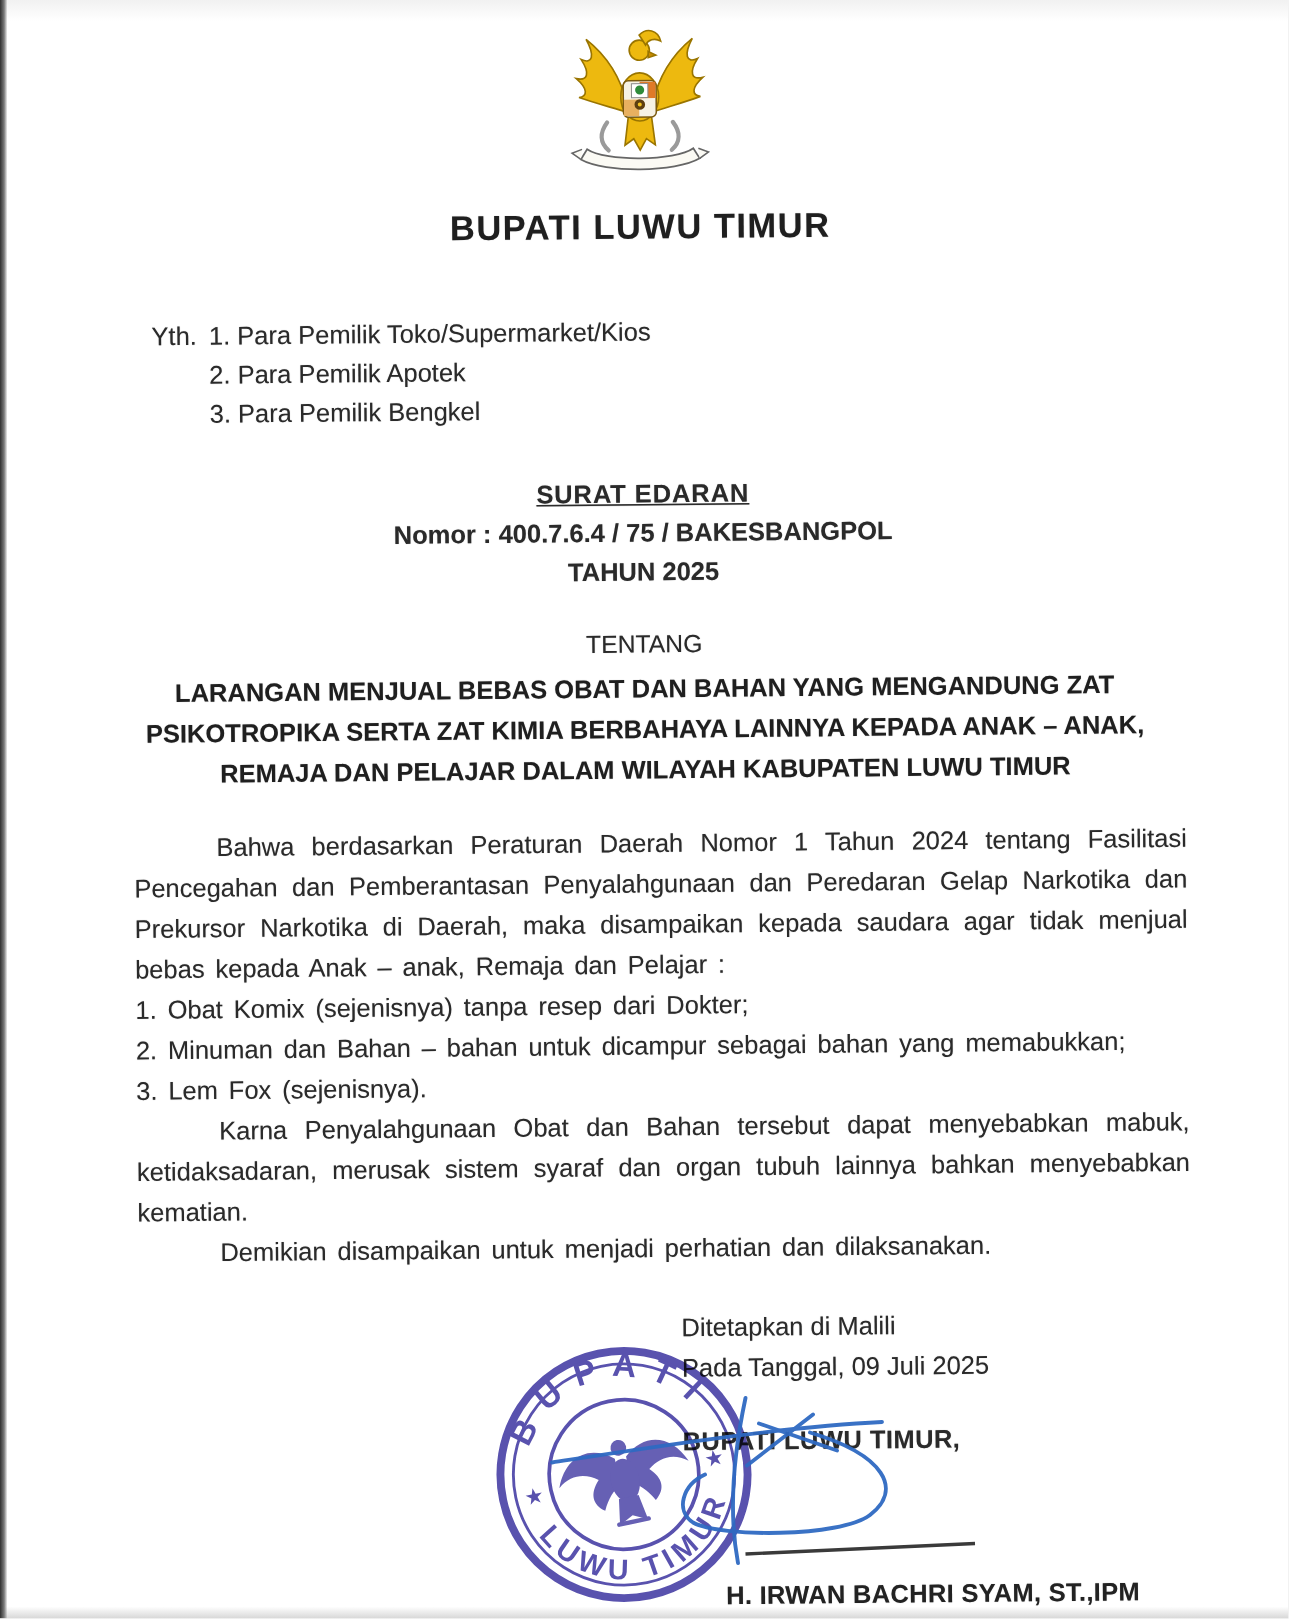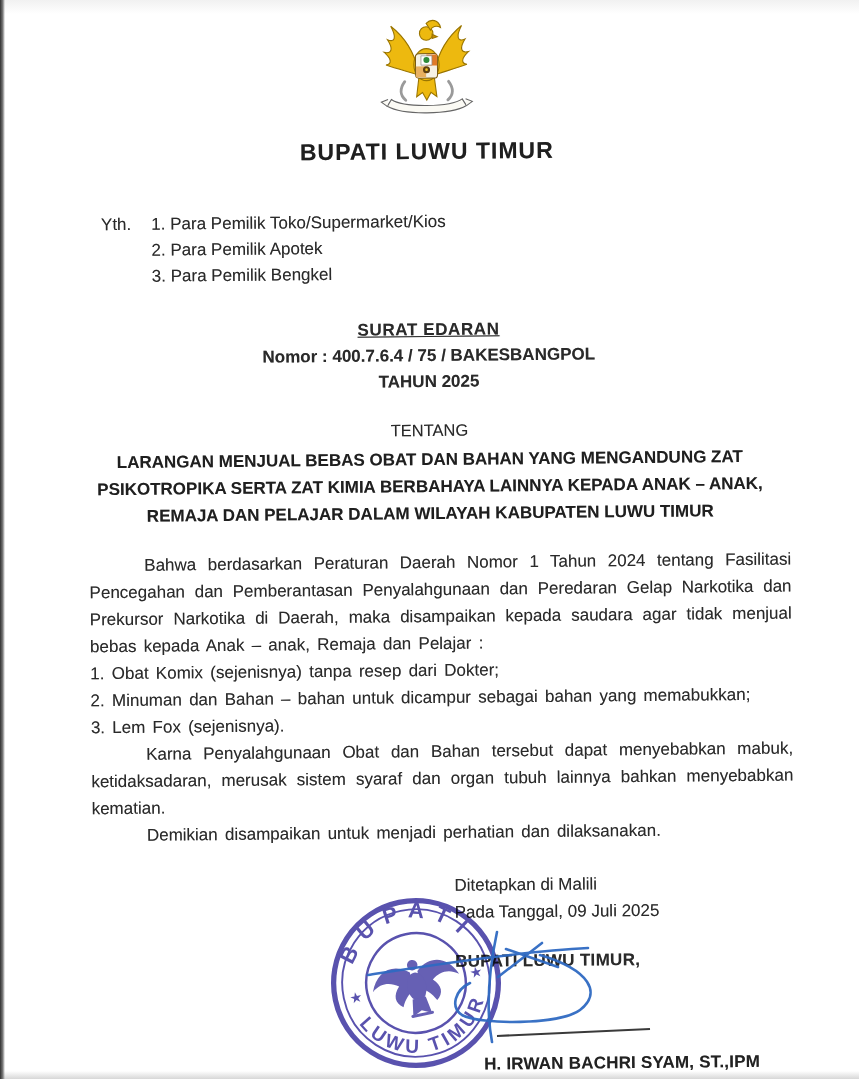--- a/index.html
+++ b/index.html
@@ -18,21 +18,21 @@
 
   .doc{position:absolute;left:0;top:0;width:859px;padding-top:12px;
     transform:rotate(-0.55deg);transform-origin:50% 40%;
     text-shadow:0 0 .6px rgba(40,40,40,.38);}
 
   .emblem{display:block;margin:0 auto;width:118px;height:112px;}
   .org-title{margin:14px 0 0 0;text-align:center;font-size:23px;font-weight:bold;
     letter-spacing:1px;color:#1f1f1f;}
 
   .addressees{margin:44px 0 0 103px;font-size:17px;line-height:26px;display:flex;}
-  .addressees .salutation{margin-right:20px;}
+  .addressees .salutation{margin-right:8px;}
   .addressees .list div{white-space:nowrap;}
 
   .doc-head{margin-top:30px;text-align:center;font-size:17px;line-height:26px;}
   .doc-type{font-weight:bold;text-decoration:underline;letter-spacing:.6px;}
   .doc-number{font-weight:bold;}
   .doc-year{font-weight:bold;}
 
   .tentang{margin-top:26px;text-align:center;font-size:16.5px;}
   .subject{margin:6px auto 0 auto;max-width:708px;text-align:center;
     font-size:17px;font-weight:bold;line-height:27px;color:#1f1f1f;}

